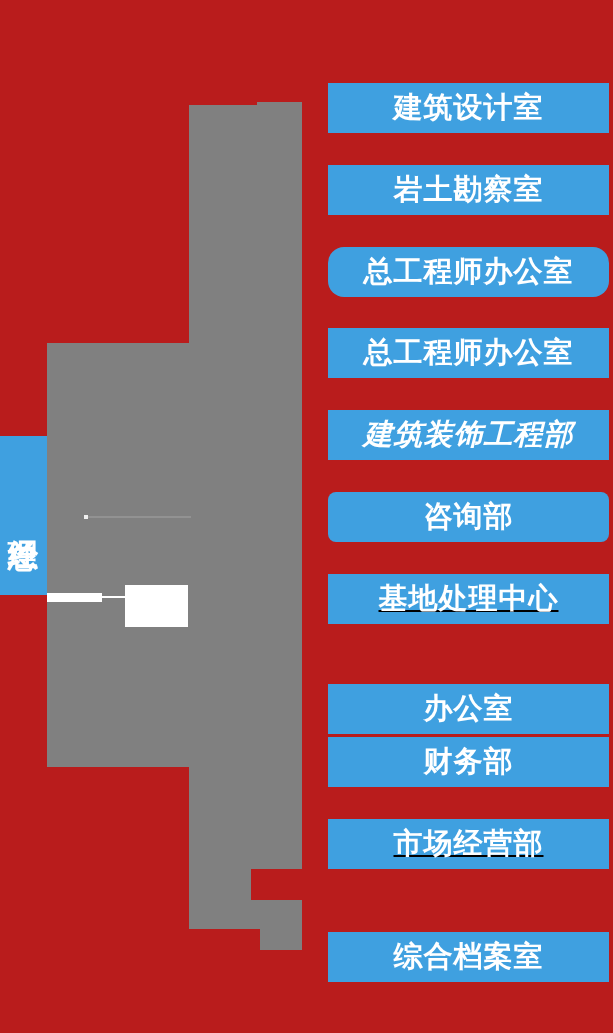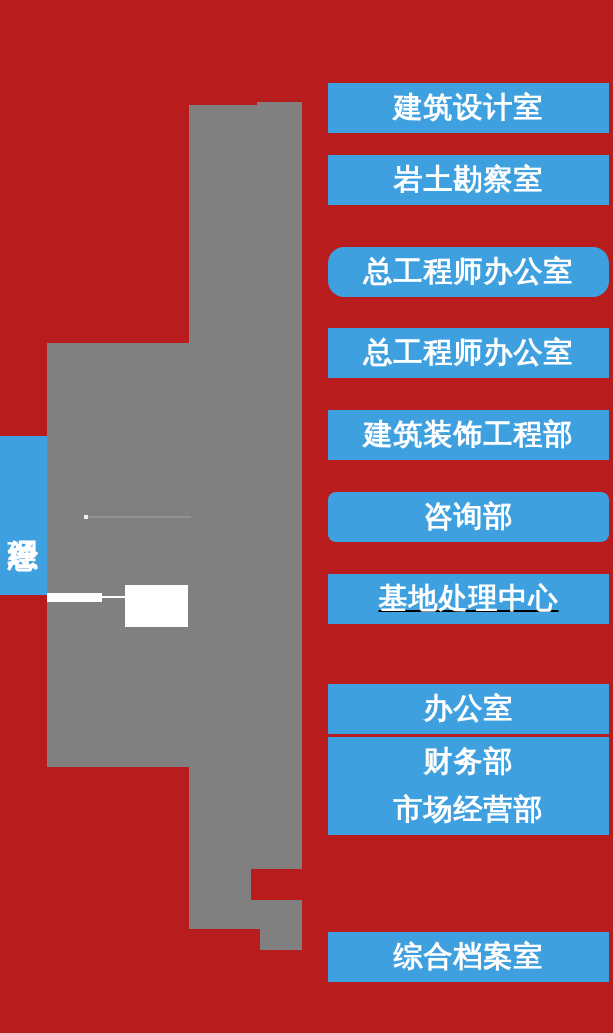--- a/index.html
+++ b/index.html
@@ -85,53 +85,53 @@
 
   <div class="abs gm-box">
     <span class="gm-label">总经理</span>
   </div>
 
   <div id="departments">
     <div class="abs dept-box" style="top: 83px;">
       <span class="dept-label">建筑设计室</span>
     </div>
 
-    <div class="abs dept-box" style="top: 155px;">
+    <div class="abs dept-box" style="top: 165px;">
       <span class="dept-label">岩土勘察室</span>
     </div>
 
     <div class="abs dept-box" style="top: 247px; border-radius: 16px;">
       <span class="dept-label">总工程师办公室</span>
     </div>
 
     <div class="abs dept-box" style="top: 328px;">
       <span class="dept-label">总工程师办公室</span>
     </div>
 
-    <div class="abs dept-box" style="top: 410px;">
+    <div class="abs dept-box" style="top: 410px; font-style: italic;">
       <span class="dept-label">建筑装饰工程部</span>
     </div>
 
     <div class="abs dept-box" style="top: 492px; border-radius: 8px;">
       <span class="dept-label">咨询部</span>
     </div>
 
     <div class="abs dept-box" style="top: 574px; text-decoration: underline;">
       <span class="dept-label">基地处理中心</span>
     </div>
 
     <div class="abs dept-box" style="top: 684px;">
       <span class="dept-label">办公室</span>
     </div>
 
     <div class="abs dept-box" style="top: 737px;">
       <span class="dept-label">财务部</span>
     </div>
 
-    <div class="abs dept-box" style="top: 785px;">
+    <div class="abs dept-box" style="top: 819px; text-decoration: underline;">
       <span class="dept-label">市场经营部</span>
     </div>
 
     <div class="abs dept-box" style="top: 932px;">
       <span class="dept-label">综合档案室</span>
     </div>
   </div>
 
 </div>
 

